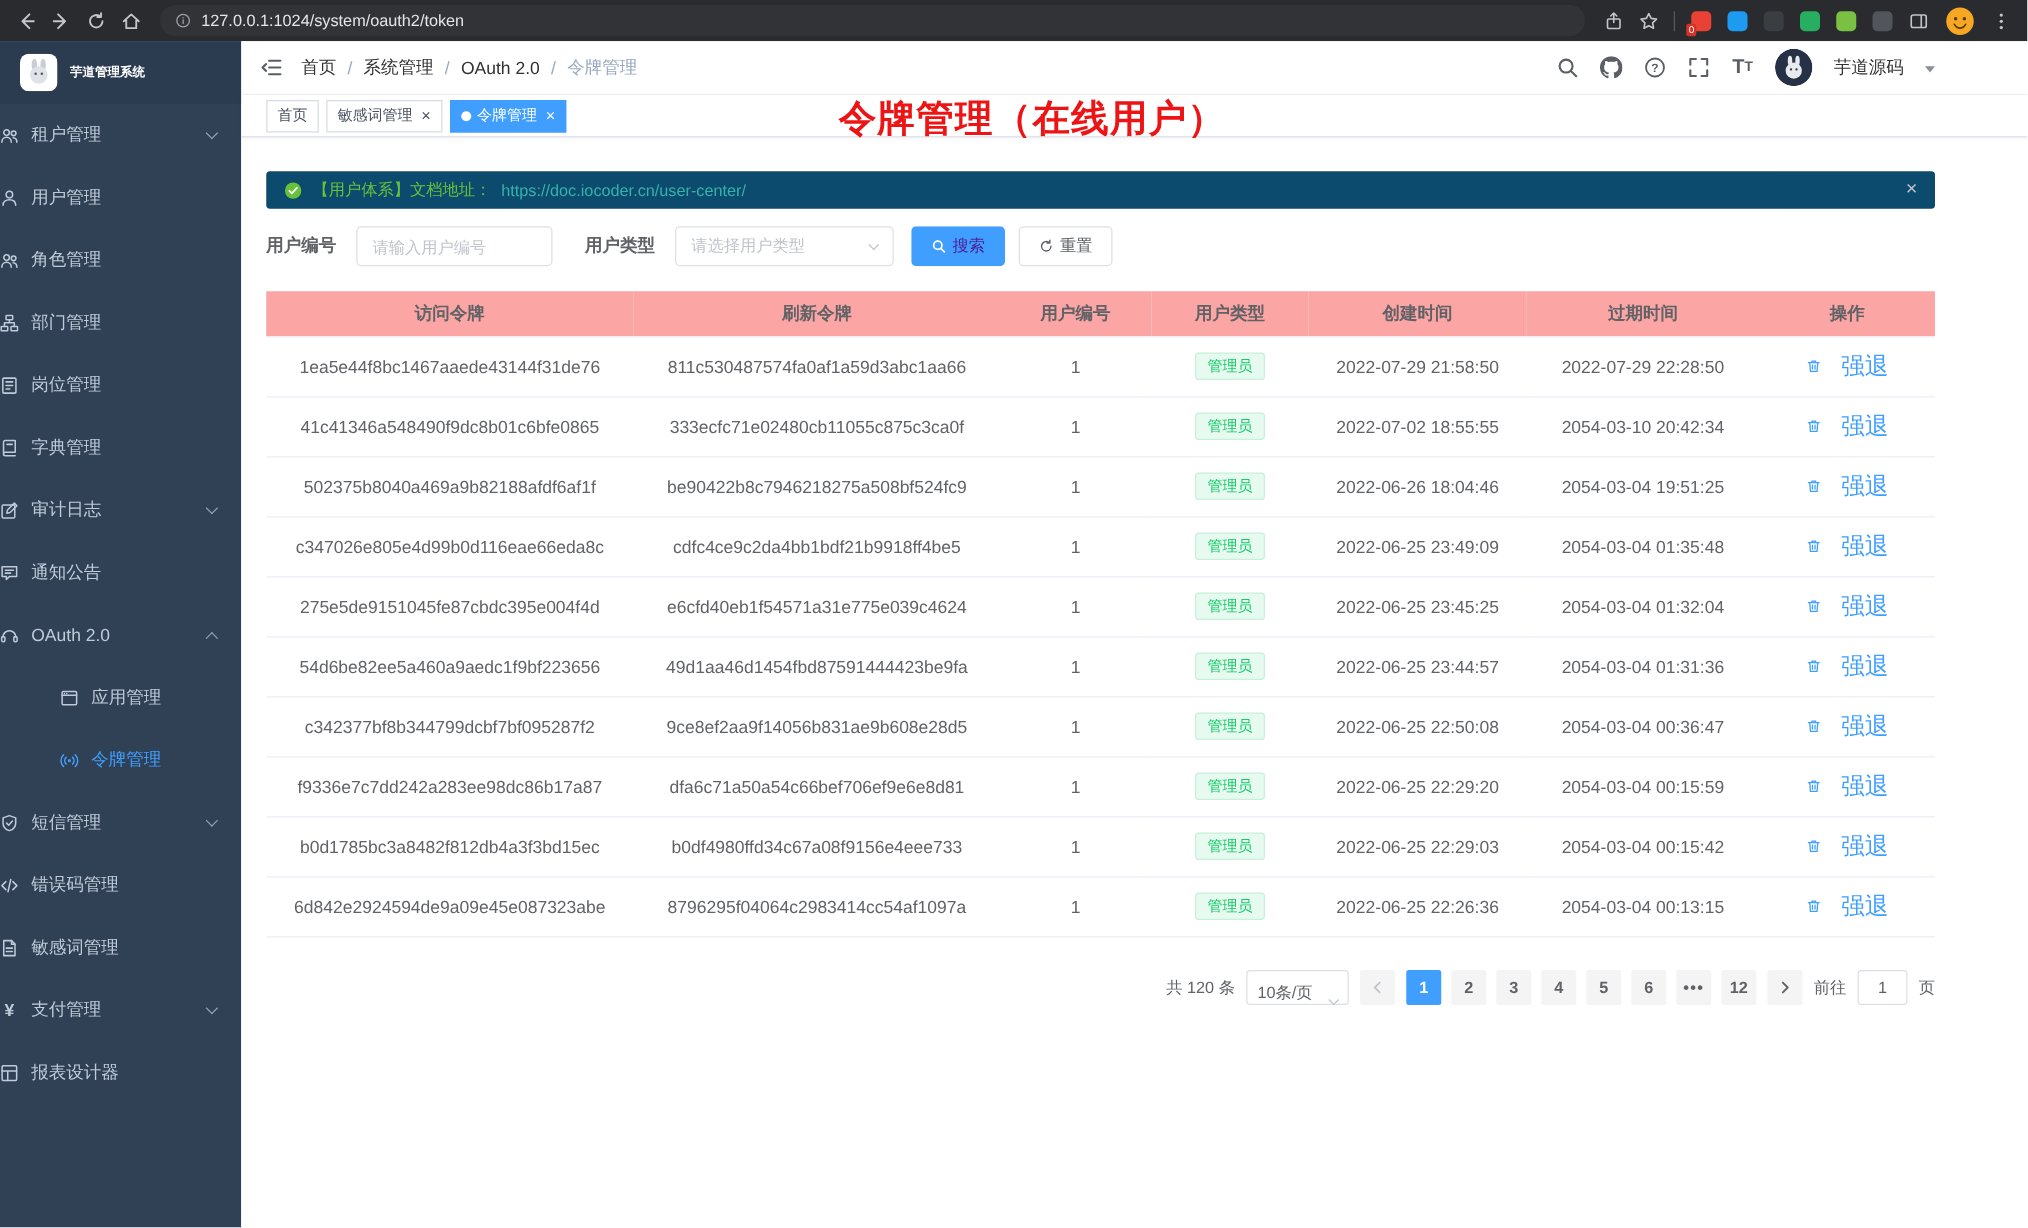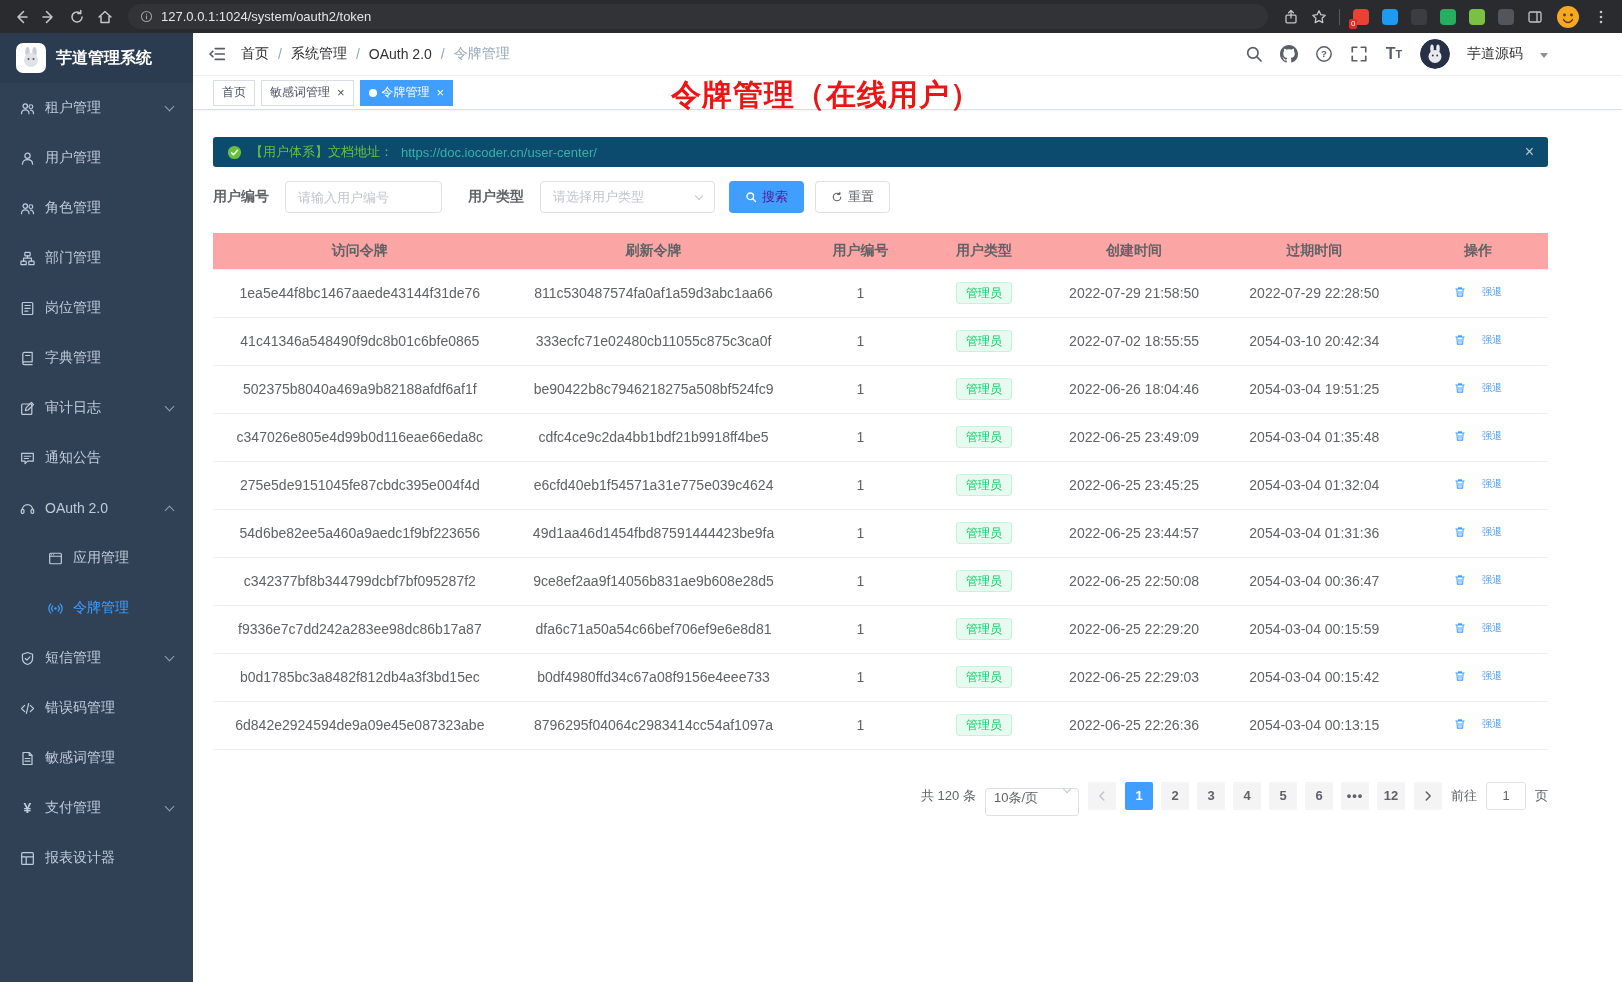--- a/index.html
+++ b/index.html
@@ -26,23 +26,23 @@
   .profile svg{width:24px;height:24px;display:block;}
 
   
   .app{flex:1;display:flex;min-height:0;}
 
   
   .sidebar{width:193px;flex:0 0 193px;background:var(--sidebar);color:#bfcbd9;display:flex;flex-direction:column;}
   .logo{height:50px;flex:0 0 50px;display:flex;align-items:center;gap:10px;padding-left:16px;background:#2b3b50;cursor:pointer;}
   .logo-img{width:30px;height:30px;flex:0 0 30px;}
   .logo-img svg{width:30px;height:30px;display:block;}
-  .logo-title{color:#fff;font-weight:700;font-size:16px;white-space:nowrap;}
+  .logo-title{color:#fff;font-weight:700;font-size:10px;white-space:nowrap;}
   .menu{flex:1;overflow:hidden;}
-  .menu-item{height:50px;display:flex;align-items:center;padding-left:20px;position:relative;font-size:14px;color:#bfcbd9;cursor:pointer;white-space:nowrap;}
+  .menu-item{height:50px;display:flex;align-items:center;position:relative;font-size:14px;color:#bfcbd9;cursor:pointer;white-space:nowrap;}
   .menu-item .mi{width:15px;height:15px;margin-right:10px;flex:0 0 15px;}
   .menu-item .mi-text{width:15px;margin-right:10px;font-size:14px;text-align:center;font-weight:700;}
   .menu-item.sub{padding-left:48px;text-align:center;}
   .menu-item.active{color:var(--primary);}
   .chev{position:absolute;right:20px;width:7px;height:7px;border-right:1.4px solid #93a0b3;border-bottom:1.4px solid #93a0b3;}
   .chev.down{transform:rotate(45deg);top:20px;}
   .chev.up{transform:rotate(-135deg);top:24px;}
 
   
   .main{flex:1;display:flex;flex-direction:column;background:#fff;position:relative;min-width:0;}
@@ -88,25 +88,25 @@
   .sel-chev{width:6px;height:6px;border-right:1.3px solid #c0c4cc;border-bottom:1.3px solid #c0c4cc;transform:rotate(45deg);margin-top:-3px;}
   .btn{height:32px;border-radius:4px;display:inline-flex;align-items:center;gap:5px;padding:0 15px;font-size:13px;cursor:pointer;border:1px solid transparent;font-family:inherit;}
   .btn svg{width:12px;height:12px;}
   .btn.primary{background:var(--primary);color:#4c1d95;margin-right:11px;}
   .btn.plain{background:#fff;border-color:var(--border);color:var(--text);}
 
   .table{margin-top:20px;width:100%;border-collapse:collapse;font-size:14px;table-layout:fixed;}
   .table th{height:36px;background:#fca5a5;border-bottom:1px solid var(--tableline);color:var(--text);font-weight:700;text-align:center;}
   .table td{height:48px;border-bottom:1px solid var(--tableline);text-align:center;color:var(--text);white-space:nowrap;overflow:hidden;}
   .tag-success{display:inline-block;background:#e7faf0;border:1px solid #c6f1da;color:var(--success);font-size:12px;padding:2px 9px;border-radius:3px;line-height:16px;}
-  .action-link{color:var(--primary);font-size:10px;display:inline-flex;align-items:center;gap:16px;cursor:pointer;text-decoration:none;}
+  .action-link{color:var(--primary);font-size:19px;display:inline-flex;align-items:center;gap:16px;cursor:pointer;text-decoration:none;}
   .action-link svg{width:12px;height:12px;}
 
   .pager{margin-top:26px;display:flex;justify-content:flex-end;align-items:center;gap:9px;font-size:13px;color:var(--text);}
-  .size-select{height:28px;border:1px solid var(--border);border-radius:3px;display:flex;align-items:flex-start;gap:26px;padding:0 8px;cursor:pointer;margin-top:12px;}
+  .size-select{height:28px;border:1px solid var(--border);border-radius:3px;display:flex;align-items:flex-end;gap:14px;padding:0 8px;cursor:pointer;}
   .page-list{display:inline-flex;gap:8px;}
   .page-btn{min-width:28px;height:28px;background:#f4f4f5;border-radius:2px;display:inline-flex;align-items:center;justify-content:center;font-size:13px;color:var(--text);cursor:pointer;font-weight:600;padding:0 4px;}
   .page-btn.active{background:var(--primary);color:#fff;}
   .page-btn.more{letter-spacing:1px;color:#606266;}
   .page-btn.prev{color:#c0c4cc;}
   .page-btn svg{width:14px;height:14px;}
   .goto-input{width:40px;height:28px;border:1px solid var(--border);border-radius:3px;text-align:center;font-size:13px;color:var(--text);outline:none;font-family:inherit;}
 </style>
 </head>
 <body>

